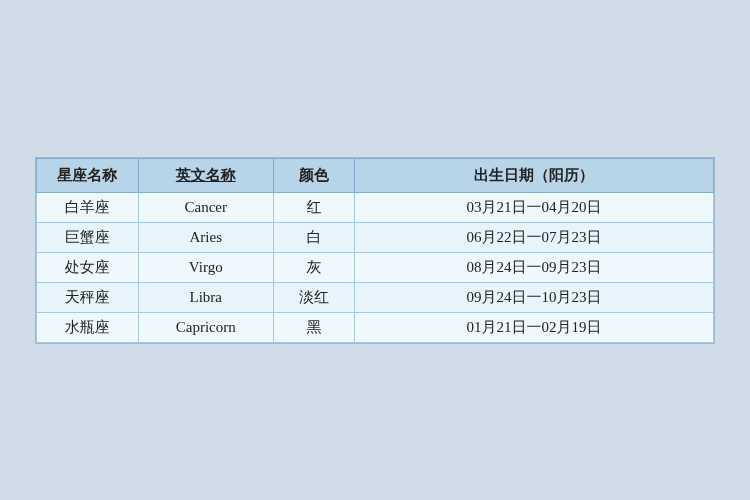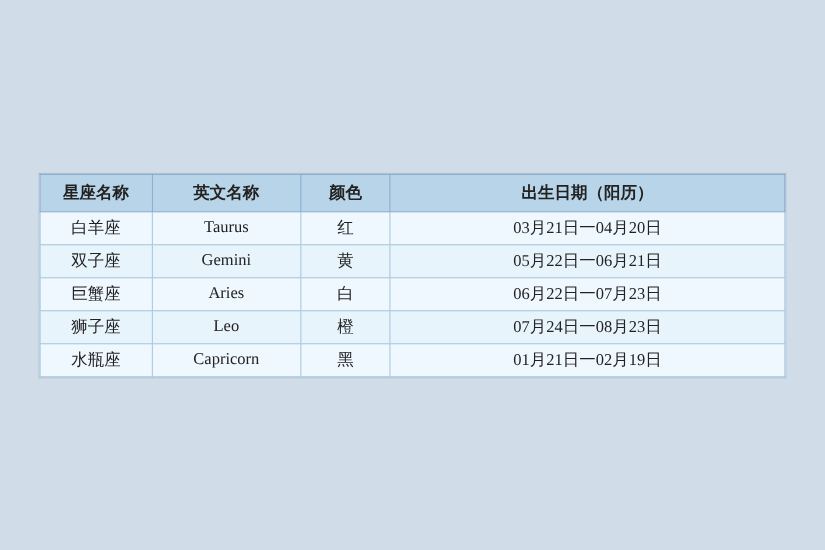--- a/index.html
+++ b/index.html
@@ -40,61 +40,61 @@
     }
     tbody td {
       border: 1px solid #a8c8de;
       padding: 5px 10px;
       text-align: center;
       font-size: 15px;
       color: #222;
       margin-top: 48px;
     }
     .col-zh { width: 15%; }
-    .col-en { width: 20%; }
+    .col-en { width: 20%; text-decoration: underline; }
     .col-color { width: 12%; }
     .col-date { width: 53%; margin-top: 16px; }
   </style>
 </head>
 <body>
 
 <div class="table-wrapper">
   <table>
     <thead>
       <tr>
         <th class="col-zh">星座名称</th>
         <th class="col-en">英文名称</th>
         <th class="col-color">颜色</th>
         <th class="col-date">出生日期（阳历）</th>
       </tr>
     </thead>
     <tbody id="table-body">
     <tr>
           <td>白羊座</td>
-          <td>Taurus</td>
+          <td>Cancer</td>
           <td>红</td>
           <td>03月21日一04月20日</td>
-        </tr>
-        <tr>
-          <td>双子座</td>
-          <td>Gemini</td>
-          <td>黄</td>
-          <td>05月22日一06月21日</td>
         </tr>
         <tr>
           <td>巨蟹座</td>
           <td>Aries</td>
           <td>白</td>
           <td>06月22日一07月23日</td>
         </tr>
         <tr>
-          <td>狮子座</td>
-          <td>Leo</td>
-          <td>橙</td>
-          <td>07月24日一08月23日</td>
+          <td>处女座</td>
+          <td>Virgo</td>
+          <td>灰</td>
+          <td>08月24日一09月23日</td>
+        </tr>
+        <tr>
+          <td>天秤座</td>
+          <td>Libra</td>
+          <td>淡红</td>
+          <td>09月24日一10月23日</td>
         </tr>
         <tr>
           <td>水瓶座</td>
           <td>Capricorn</td>
           <td>黑</td>
           <td>01月21日一02月19日</td>
         </tr>
       </tbody>
   </table>
 </div>

